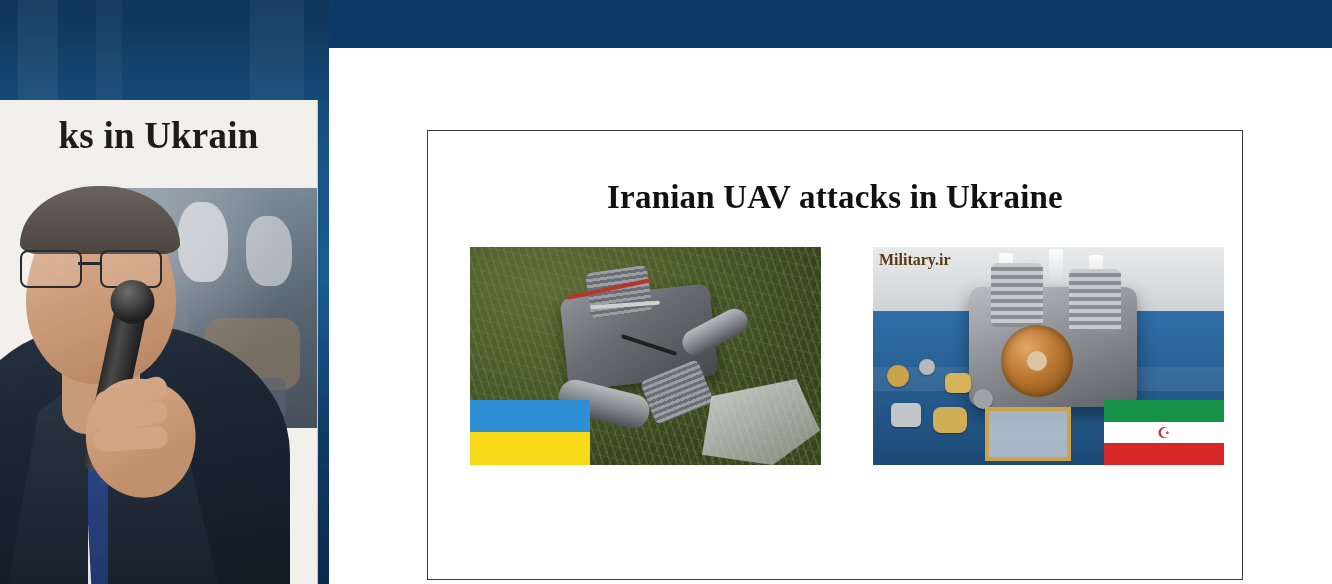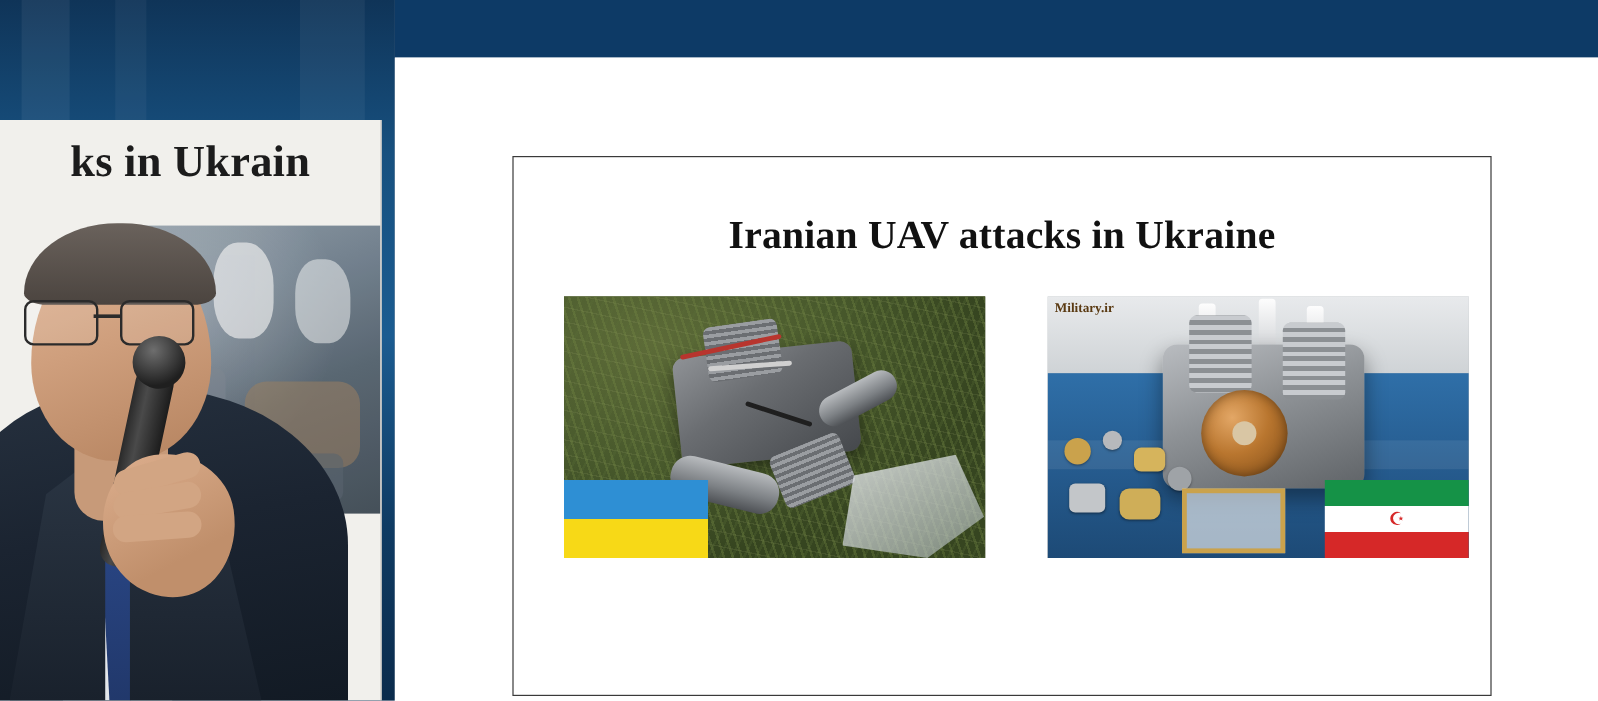--- a/index.html
+++ b/index.html
@@ -477,21 +477,21 @@
     left: 112px; top: 160px;
     width: 78px; height: 46px;
     border: 4px solid #caa24c;
     background: rgba(240,240,240,0.65);
   }
   .photo-right .watermark {
     position: absolute;
     left: 6px; top: 4px;
     font-family: "Liberation Serif", serif;
     font-weight: bold;
-    font-size: 11px;
+    font-size: 16px;
     color: #5a3a12;
   }
   .flag-ir {
     position: absolute;
     right: 0;
     bottom: 0;
     width: 120px;
     height: 65px;
     background: linear-gradient(180deg, #159247 0 33.3%, #ffffff 33.3% 66.6%, #d62828 66.6% 100%);
   }

